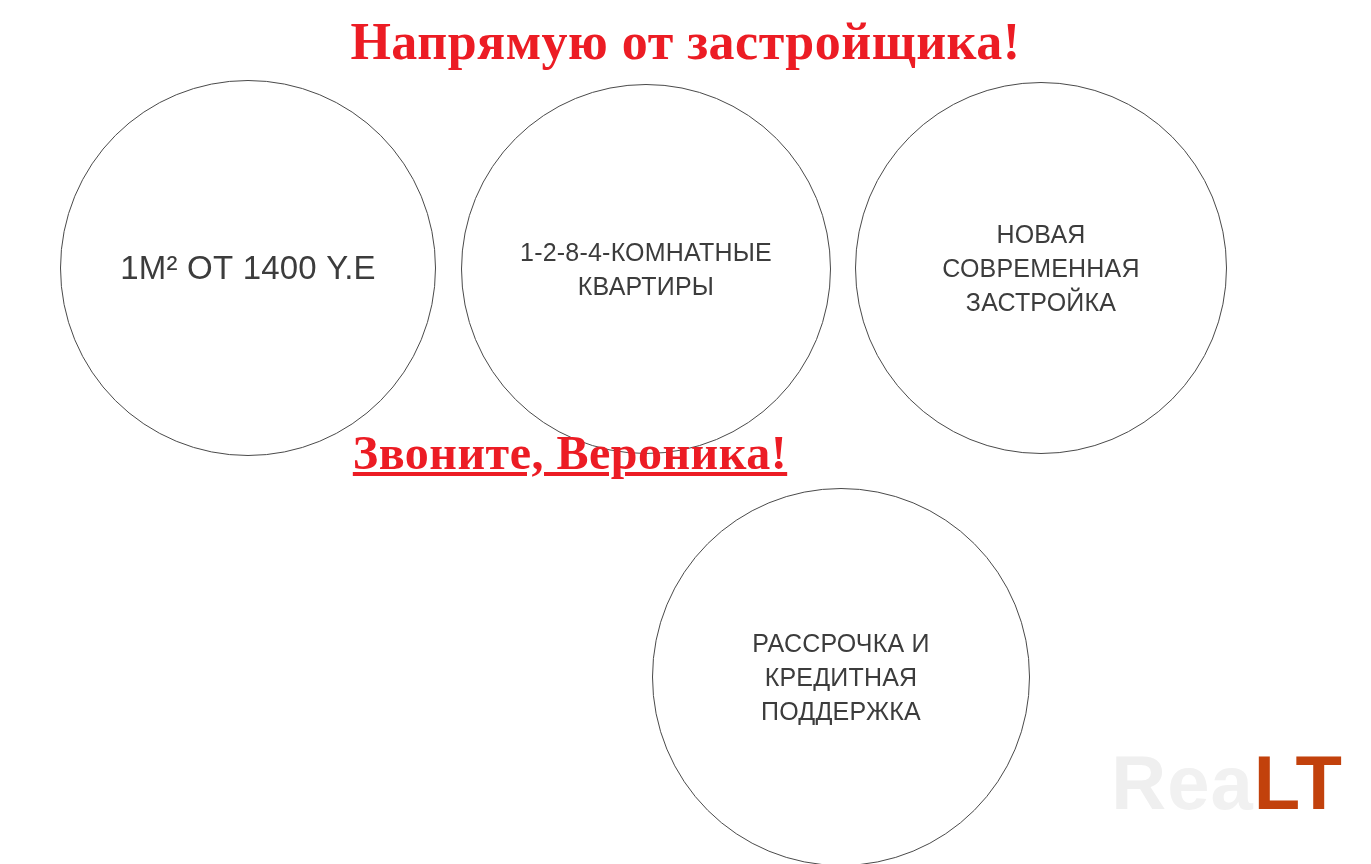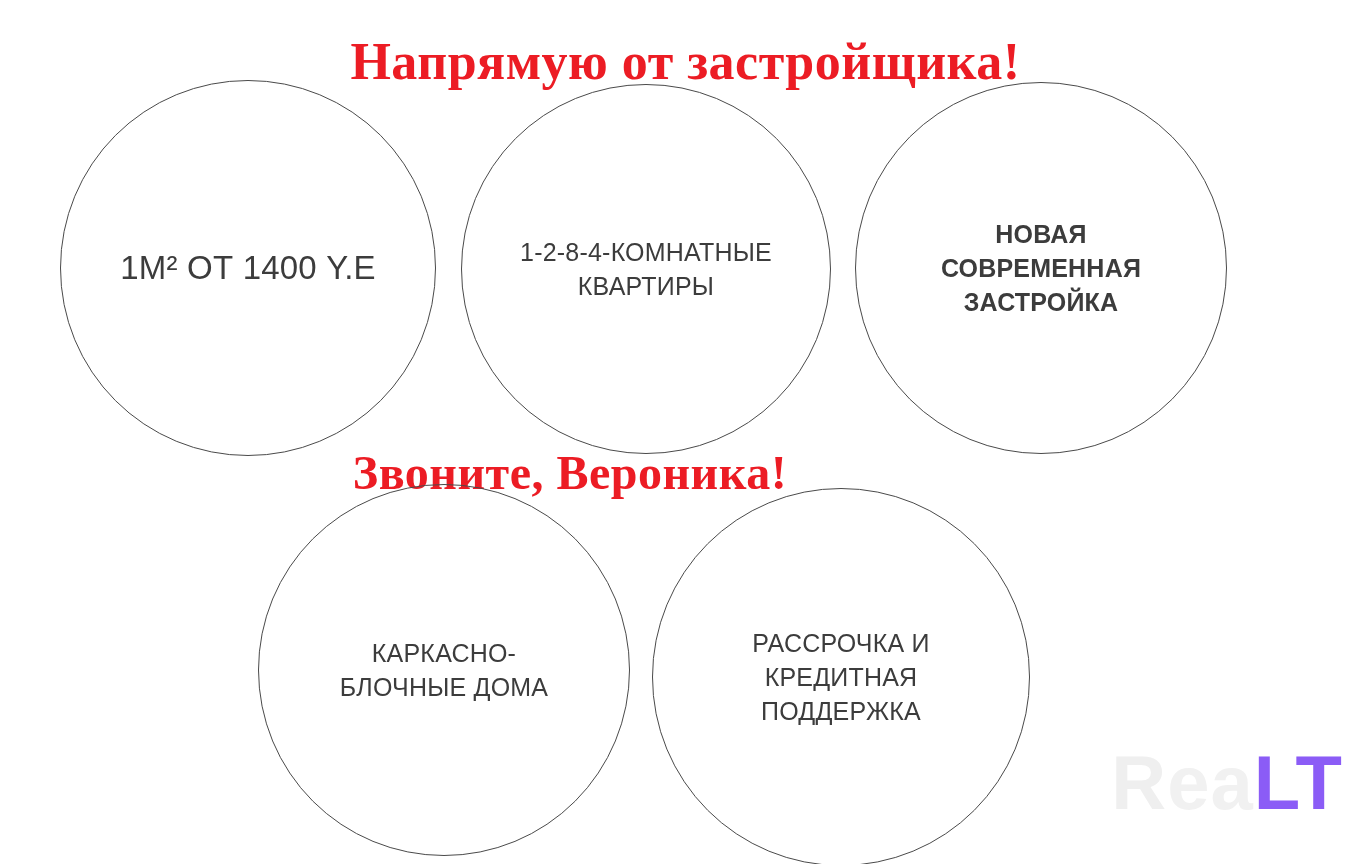--- a/index.html
+++ b/index.html
@@ -24,39 +24,39 @@
     height: 864px;
   }
 
   .headline {
     position: absolute;
     font-family: "Liberation Serif", serif;
     font-weight: bold;
     color: #ec1c24;
     white-space: nowrap;
     letter-spacing: 0.5px;
-    margin-top: 20px;
   }
 
   #headline-top {
     left: 0;
     top: 12px;
     width: 1371px;
     text-align: center;
     font-size: 52px;
     line-height: 60px;
   }
 
   #headline-mid {
     left: 0;
     top: 425px;
     width: 1140px;
     text-align: center;
     font-size: 48px;
     line-height: 56px;
+    text-decoration: underline;
   }
 
   .bubble {
     position: absolute;
     border: 1.6px solid #4a4a4a;
     border-radius: 50%;
     box-sizing: border-box;
     display: flex;
     align-items: center;
     justify-content: center;
@@ -71,40 +71,40 @@
     letter-spacing: 0.2px;
     padding: 0 18px;
     white-space: pre-line;
   }
 
   #bubble-1 { left: 60px;  top: 80px;  width: 376px; height: 376px; }
   #bubble-1 .bubble-text { font-size: 33px; }
 
   #bubble-2 { left: 461px; top: 84px;  width: 370px; height: 370px; }
 
-  #bubble-3 { left: 855px; top: 82px;  width: 372px; height: 372px; font-weight: bold; }
+  #bubble-3 { left: 855px; top: 82px;  width: 372px; height: 372px; }
 
   #bubble-4 { left: 258px; top: 484px; width: 372px; height: 372px; }
 
   #bubble-5 { left: 652px; top: 488px; width: 378px; height: 378px; }
 
   .watermark {
     position: absolute;
     right: 28px;
     bottom: 38px;
     font-family: "Liberation Sans", sans-serif;
     font-size: 76px;
     font-weight: bold;
     letter-spacing: 1px;
     color: #f0f0f0;
     user-select: none;
   }
   .watermark .wm-r { color: #efefef; }
   .watermark .wm-ea { color: #f1f1f1; }
-  .watermark .wm-lt { color: #8b5cf6; }
+  .watermark .wm-lt { color: #c2410c; }
 </style>
 </head>
 <body>
 
 <div class="canvas">
 
   <div class="headline" id="headline-top">Напрямую от застройщика!</div>
 
   <div class="bubble" id="bubble-1">
     <div class="bubble-text">1М² ОТ 1400 Y.E</div>
@@ -116,24 +116,20 @@
   </div>
 
   <div class="bubble" id="bubble-3">
     <div class="bubble-text">НОВАЯ
 СОВРЕМЕННАЯ
 ЗАСТРОЙКА</div>
   </div>
 
   <div class="headline" id="headline-mid">Звоните, Вероника!</div>
 
-  <div class="bubble" id="bubble-4">
-    <div class="bubble-text">КАРКАСНО-
-БЛОЧНЫЕ ДОМА</div>
-  </div>
 
   <div class="bubble" id="bubble-5">
     <div class="bubble-text">РАССРОЧКА И
 КРЕДИТНАЯ
 ПОДДЕРЖКА</div>
   </div>
 
   <div class="watermark">
     <span class="wm-r">R</span><span class="wm-ea">ea</span><span class="wm-lt">LT</span>
   </div>

